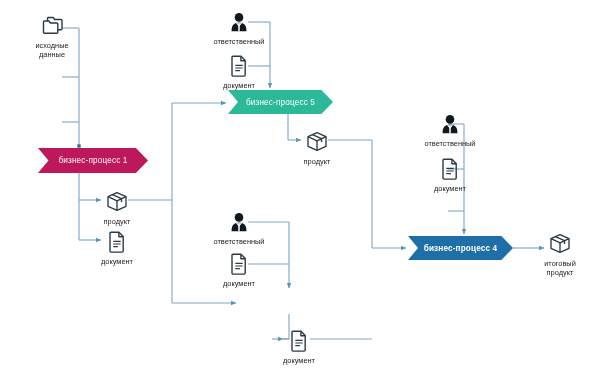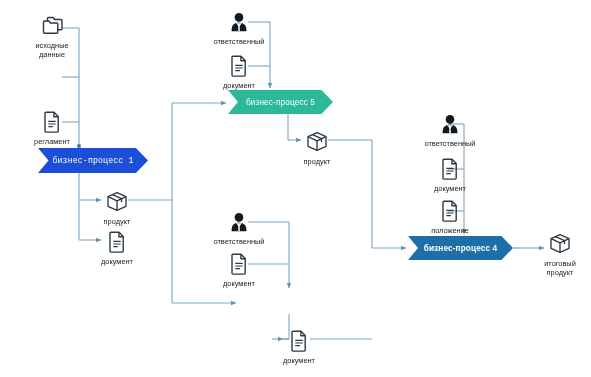--- a/index.html
+++ b/index.html
@@ -98,21 +98,21 @@
 
       <path d="M448,124 H464"></path>
       <path d="M448,169 H464"></path>
       <path d="M448,211 H464"></path>
       <path d="M464,124 V234" marker-end="url(#ah)"></path>
 
       <path d="M513,248 H544" marker-end="url(#ah)"></path>
     </g>
   </svg>
 
-  <div class="proc" style="left:38px;top:148px;width:110px;height:25px;background:#1d4ed8;font-family:Liberation Mono, monospace;">
+  <div class="proc" style="left:38px;top:148px;width:110px;height:25px;background:#be185d;">
     <span>бизнес-процесс 1</span>
   </div>
 
   <div class="proc" style="left:228px;top:90px;width:105px;height:24px;background:#2BB99A;">
     <span>бизнес-процесс 5</span>
   </div>
 
 
   <div class="proc" style="left:408px;top:236px;width:105px;height:24px;background:#1E6FA8;font-weight:bold;">
     <span>бизнес-процесс 4</span>
@@ -125,32 +125,20 @@
           <path d="M10.5,3.5 h4.6 l1.5,2 h6.4 a1,1 0 0 1 1,1 v8.2 a1,1 0 0 1 -1,1 h-12.5 a1,1 0 0 1 -1,-1 v-10.2 a1,1 0 0 1 1,-1 z"></path>
           <path d="M6.5,7 h4.4 l1.5,2 h6.4 a1,1 0 0 1 1,1 v8.2 a1,1 0 0 1 -1,1 h-12.3 a1,1 0 0 1 -1,-1 v-10.2 a1,1 0 0 1 1,-1 z" fill="#ffffff"></path>
         </g>
       </svg>
     </span>
     <span class="cap">исходные
 данные</span>
   </div>
 
 
-  <div class="node" style="left:16px;top:108px;">
-    <span class="glyph">
-      <svg width="22" height="24" viewBox="0 0 22 24">
-        <g fill="none" stroke="#2B3A44" stroke-width="1.4" stroke-linejoin="round">
-          <path d="M5,2.2 h8 l4.2,4.3 v14.6 a1,1 0 0 1 -1,1 h-11.2 a1,1 0 0 1 -1,-1 v-17.9 a1,1 0 0 1 1,-1 z"></path>
-          <path d="M12.9,2.3 v4.4 h4.2"></path>
-          <path d="M7.3,11.3 h7.4 M7.3,14 h7.4 M7.3,16.7 h4.6" stroke-width="1.2"></path>
-        </g>
-      </svg>
-    </span>
-    <span class="cap">регламент</span>
-  </div>
 
   <div class="node" style="left:81px;top:188px;">
     <span class="glyph">
       <svg width="26" height="24" viewBox="0 0 26 24">
         <g fill="none" stroke="#2B3A44" stroke-width="1.35" stroke-linejoin="round">
           <path d="M13,2.6 l9,4.1 v9.6 l-9,4.1 l-9,-4.1 v-9.6 z"></path>
           <path d="M4,6.7 l9,4.1 l9,-4.1"></path>
           <path d="M13,10.8 v9.6"></path>
           <path d="M8.5,4.6 l9,4.1 v3.4"></path>
         </g>
@@ -273,32 +261,20 @@
         <g fill="none" stroke="#2B3A44" stroke-width="1.4" stroke-linejoin="round">
           <path d="M5,2.2 h8 l4.2,4.3 v14.6 a1,1 0 0 1 -1,1 h-11.2 a1,1 0 0 1 -1,-1 v-17.9 a1,1 0 0 1 1,-1 z"></path>
           <path d="M12.9,2.3 v4.4 h4.2"></path>
           <path d="M7.3,11.3 h7.4 M7.3,14 h7.4 M7.3,16.7 h4.6" stroke-width="1.2"></path>
         </g>
       </svg>
     </span>
     <span class="cap">документ</span>
   </div>
 
-  <div class="node" style="left:414px;top:197px;">
-    <span class="glyph">
-      <svg width="22" height="24" viewBox="0 0 22 24">
-        <g fill="none" stroke="#2B3A44" stroke-width="1.4" stroke-linejoin="round">
-          <path d="M5,2.2 h8 l4.2,4.3 v14.6 a1,1 0 0 1 -1,1 h-11.2 a1,1 0 0 1 -1,-1 v-17.9 a1,1 0 0 1 1,-1 z"></path>
-          <path d="M12.9,2.3 v4.4 h4.2"></path>
-          <path d="M7.3,11.3 h7.4 M7.3,14 h7.4 M7.3,16.7 h4.6" stroke-width="1.2"></path>
-        </g>
-      </svg>
-    </span>
-    <span class="cap">положение</span>
-  </div>
 
   <div class="node" style="left:524px;top:230px;">
     <span class="glyph">
       <svg width="26" height="24" viewBox="0 0 26 24">
         <g fill="none" stroke="#2B3A44" stroke-width="1.35" stroke-linejoin="round">
           <path d="M13,2.6 l9,4.1 v9.6 l-9,4.1 l-9,-4.1 v-9.6 z"></path>
           <path d="M4,6.7 l9,4.1 l9,-4.1"></path>
           <path d="M13,10.8 v9.6"></path>
           <path d="M8.5,4.6 l9,4.1 v3.4"></path>
         </g>

